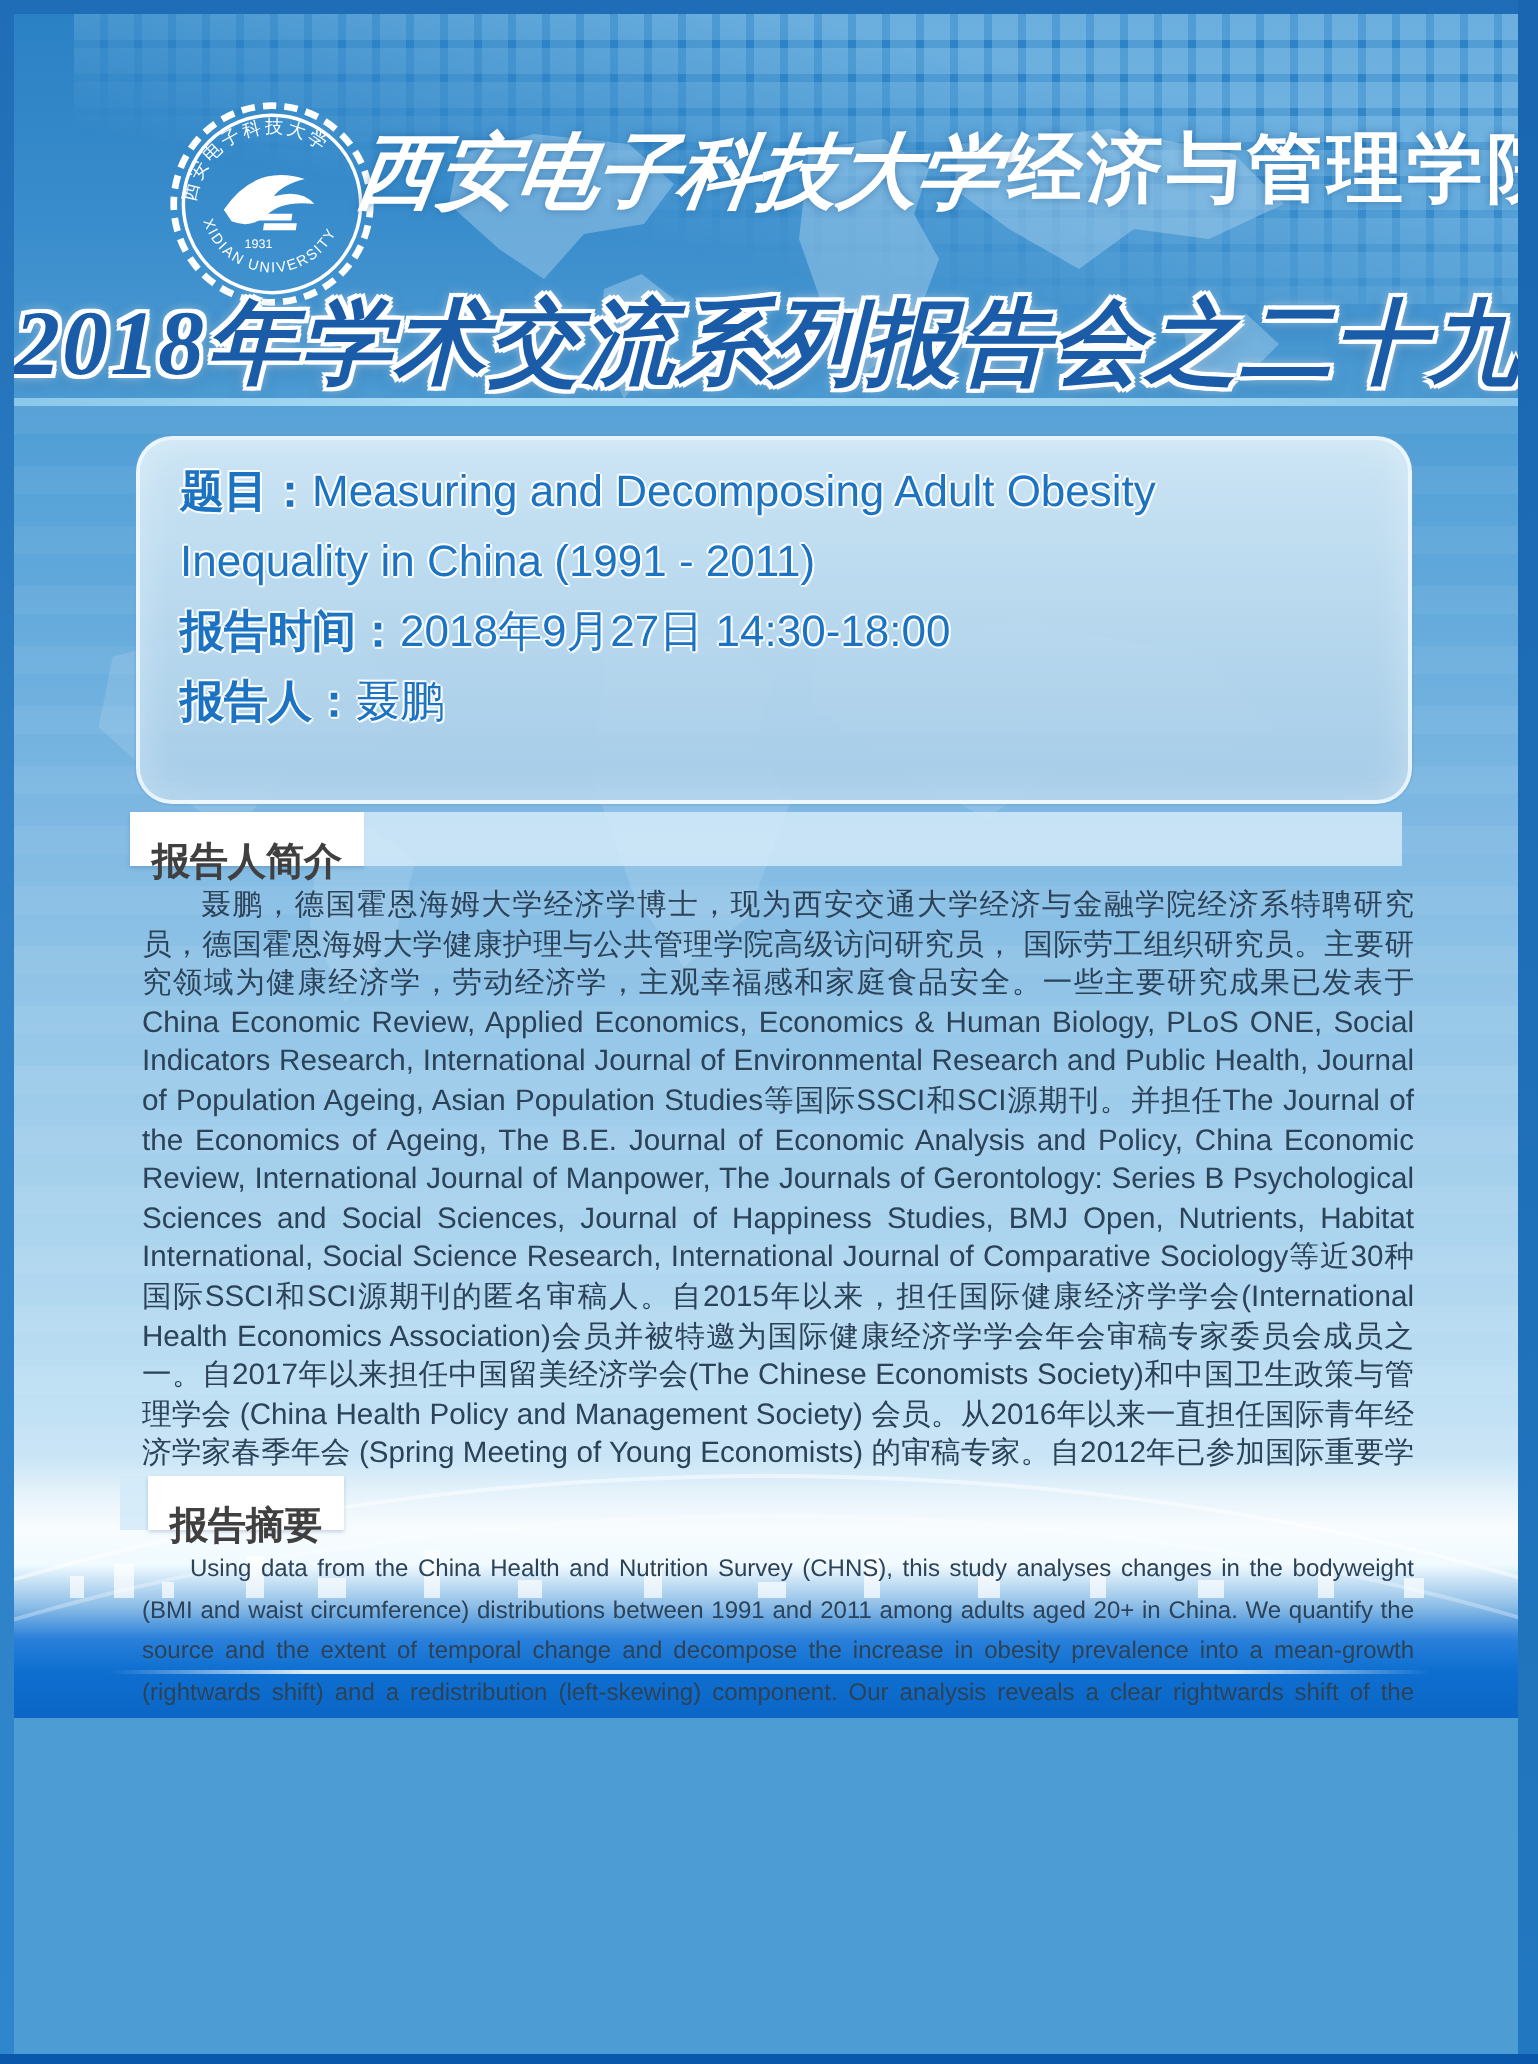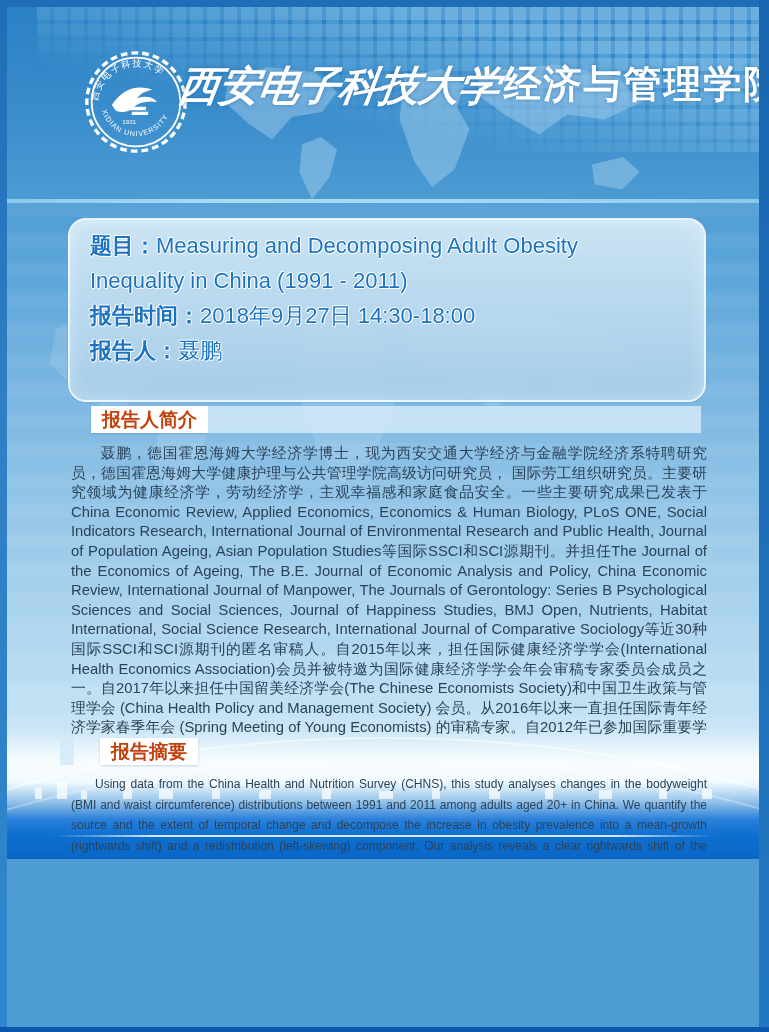--- a/index.html
+++ b/index.html
@@ -61,22 +61,22 @@
              text-shadow:-1px 0 rgba(255,255,255,.85),1px 0 rgba(255,255,255,.85),
                           0 -1px rgba(255,255,255,.85),0 1px rgba(255,255,255,.85),
                           1px 1px rgba(255,255,255,.6),-1px -1px rgba(255,255,255,.6);}
   .info-line .lbl{font-weight:bold;}
   .il1{padding-top:8px;}
   .il2{}
 
   .sec-head{position:absolute;display:flex;height:27px;z-index:2;}
   .sec1{left:58px;top:203px;width:636px;}
   .sec2{left:53px;top:535px;}
-  .sec-white{background:#ffffff;padding:0 11px;font-size:19px;font-weight:bold;color:#c2410c;
-             line-height:27px;white-space:nowrap;box-shadow:0 1px 2px rgba(40,90,140,.25);margin-left:26px;}
+  .sec-white{background:#ffffff;padding:12px 11px;font-size:19px;font-weight:bold;color:#404040;
+             line-height:27px;white-space:nowrap;box-shadow:0 1px 2px rgba(40,90,140,.25);}
   .sec-bar{flex:1;background:rgba(210,234,248,.85);}
   .sec-sliver{width:14px;background:rgba(210,234,248,.85);}
 
   .body-text{position:absolute;left:64px;width:636px;z-index:2;color:#2c4258;
              text-align:justify;overflow:hidden;}
   .bio-text{top:241px;height:293px;font-size:14.8px;line-height:19.6px;}
   .abs-text{top:571px;height:196px;font-size:12px;line-height:20.6px;}
   .body-text p{margin:0;text-indent:2em;}
 
   
@@ -139,20 +139,21 @@
         <rect x="60" y="65" width="17" height="3.6" transform="skewX(-8)"></rect>
       </g>
       <text x="48" y="78" font-size="6.5" fill="#ffffff" text-anchor="middle">1931</text>
     </svg>
 
     <div class="school-row">
       <span class="uni-script">西安电子科技大学</span>
       <span class="school-bold">经济与管理学院</span>
     </div>
 
+    <div class="banner">2018年学术交流系列报告会之二十九</div>
   </div>
 
   <div class="divider"></div>
 
   <div class="content">
     <div class="stripes"></div>
 
     <svg class="map2" viewBox="0 0 420 120">
       <g fill="#eaf6ff">
         <path d="M28 12 L58 4 96 8 114 24 102 40 78 44 62 62 44 50 24 32 Z"></path>

